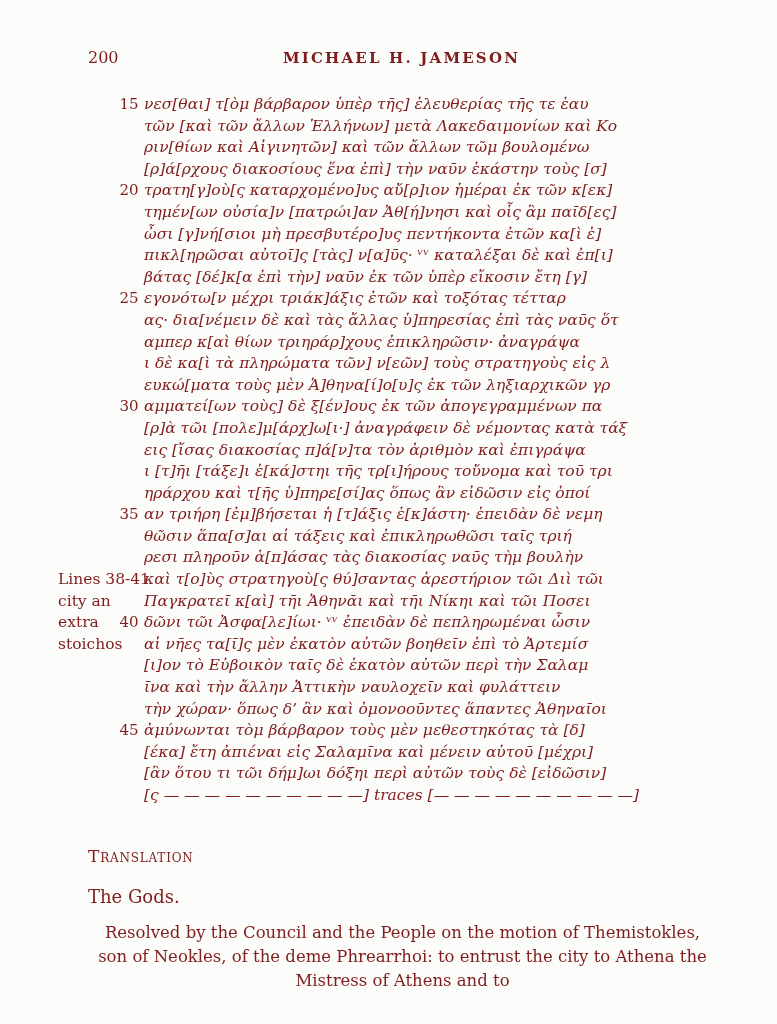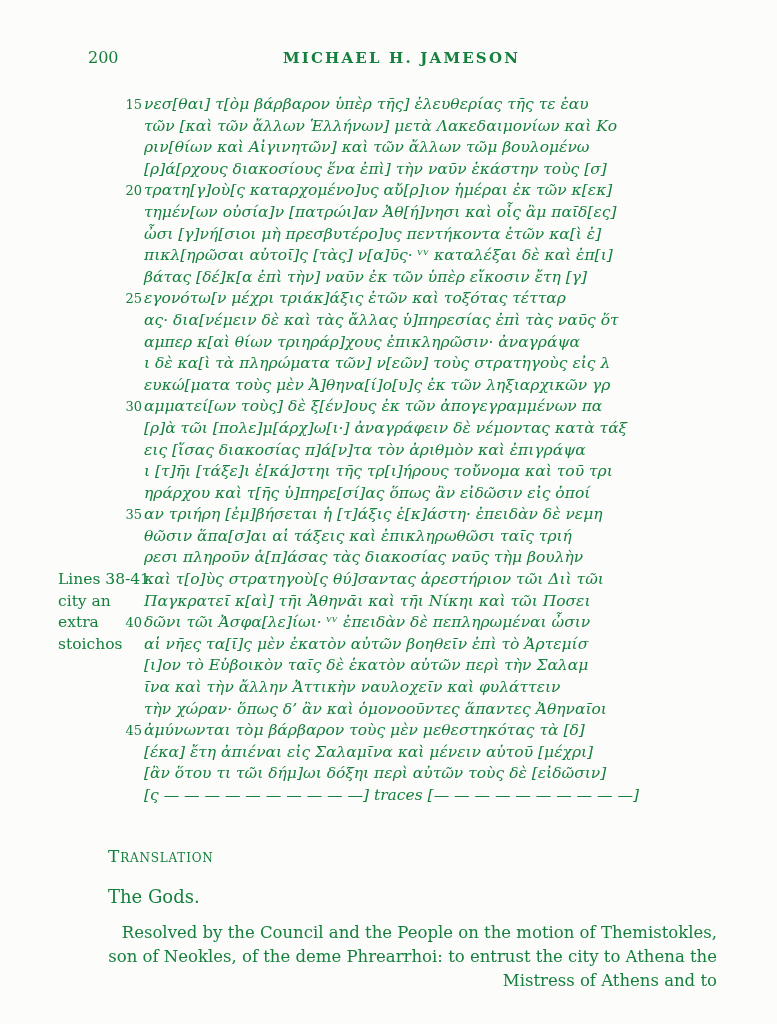--- a/index.html
+++ b/index.html
@@ -3,21 +3,21 @@
 <meta charset="utf-8">
 <style>
   * { margin: 0; padding: 0; box-sizing: border-box; }
   html, body { background: #e9e9e7; }
   .page {
     position: relative;
     width: 777px;
     height: 1024px;
     margin: 0 auto;
     background: #fcfcfa;
-    color: #15803d;
+    color: #7f1d1d;
     font-family: "DejaVu Serif", "Liberation Serif", serif;
     overflow: hidden;
   }
   .pagehead {
     position: absolute;
     top: 48px;
     left: 88px;
     right: 62px;
     height: 22px;
   }
@@ -51,50 +51,49 @@
     line-height: 21.6px;
   }
   .gnote {
     font-style: normal;
     font-size: 15.5px;
     white-space: nowrap;
     overflow: visible;
   }
   .gnum {
     font-style: normal;
-    font-size: 13px;
-    text-align: right;
+    font-size: 15px;
+    text-align: center;
   }
   .gtext {
     font-style: italic;
     padding-left: 2px;
     white-space: nowrap;
   }
   .translation {
     position: absolute;
     left: 88px;
     right: 60px;
     top: 846px;
-    margin-left: 20px;
   }
   .trans-head {
     font-size: 17px;
     font-weight: normal;
     font-variant: small-caps;
     letter-spacing: 0.8px;
     margin-bottom: 20px;
   }
   .trans-gods {
     font-size: 18px;
     margin-bottom: 14px;
   }
   .trans-body {
     font-size: 16.5px;
     line-height: 24px;
-    text-align: right;
+    text-align: center;
   }
 </style>
 </head>
 <body>
 
 <div class="page">
 
   <div class="pagehead">
     <span class="pagenum">200</span>
     <span class="runhead">MICHAEL H. JAMESON</span>

